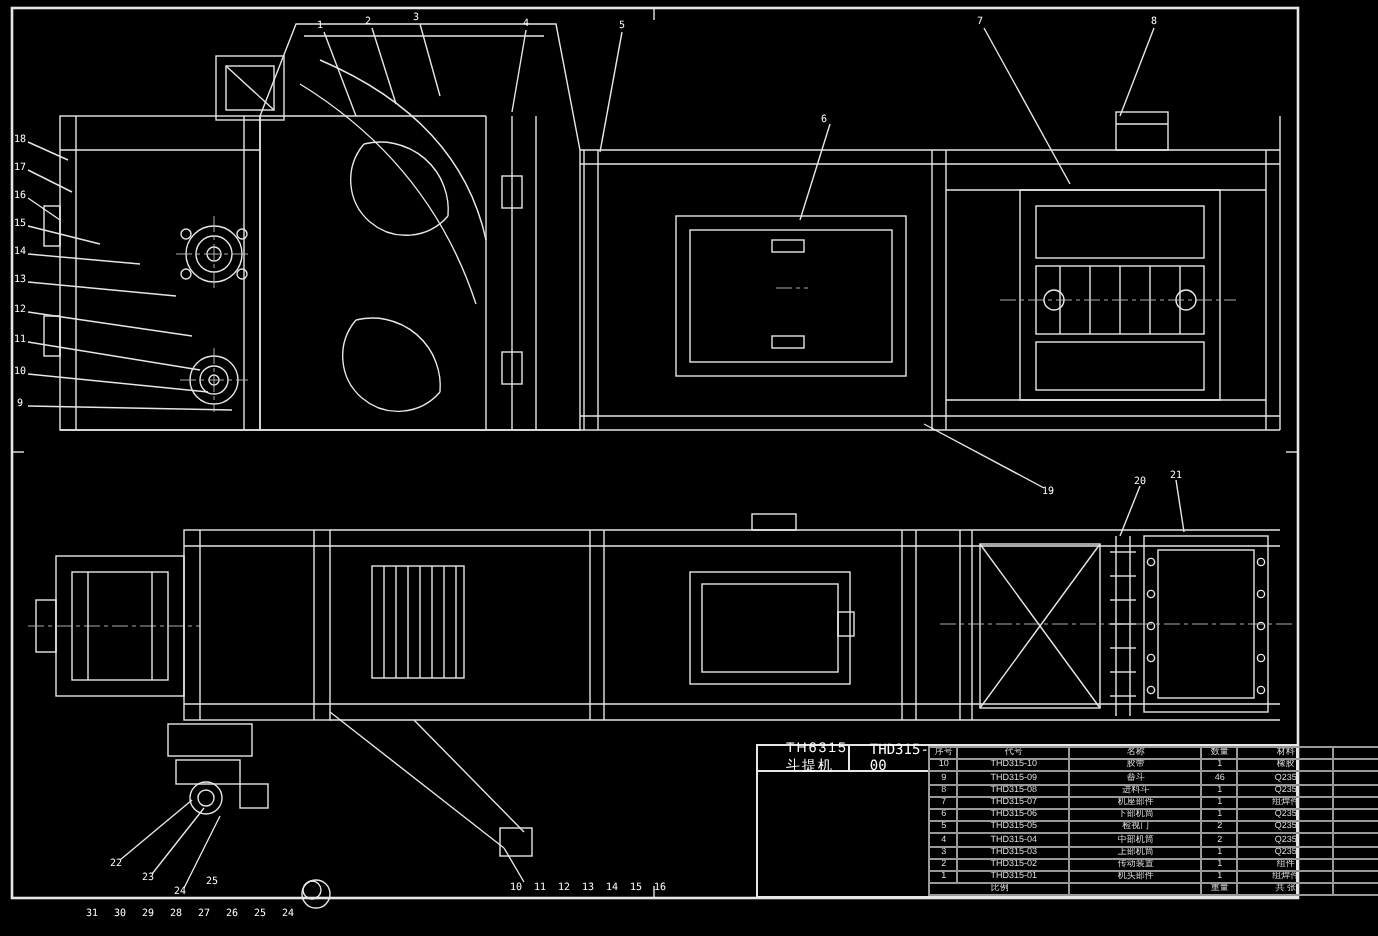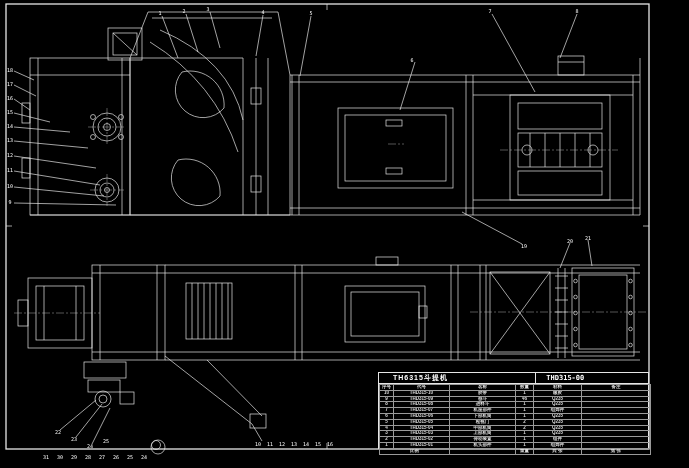--- a/index.html
+++ b/index.html
@@ -7,21 +7,21 @@
           font-family:"Liberation Sans",sans-serif;}
   svg{position:absolute;left:0;top:0;}
   svg line,svg path,svg rect,svg circle,svg polyline{stroke:#e6e6e6;stroke-width:0.7;fill:none;}
   svg .thick{stroke-width:1.3;}
   svg .thin{stroke-width:0.45;stroke:#bdbdbd;}
   svg .cline{stroke-dasharray:8 2 2 2;stroke-width:0.45;stroke:#bdbdbd;}
   .callout-layer{position:absolute;left:0;top:0;width:100%;height:100%;pointer-events:none;}
   .callout{position:absolute;transform:translate(-50%,-50%);font-size:5px;color:#fff;
            font-family:"DejaVu Sans Mono",monospace;white-space:nowrap;}
   .bom{position:absolute;left:378px;top:372px;width:271px;height:77px;background:#000;
-       border:1px solid #e6e6e6;box-sizing:border-box;display:flex;flex-direction:column;font-weight:bold;}
+       border:1px solid #e6e6e6;box-sizing:border-box;display:flex;flex-direction:row;}
   .bom-title-row{display:flex;height:12px;border-bottom:1px solid #e6e6e6;color:#fff;}
   .bom-title-row .t1{flex:1.4;font-size:7px;display:flex;align-items:center;padding-left:14px;
                      border-right:1px solid #e6e6e6;letter-spacing:1px;}
   .bom-title-row .t2{flex:1;font-size:7px;display:flex;align-items:center;padding-left:10px;
                      font-family:"DejaVu Sans Mono",monospace;}
   table.parts{flex:1;width:100%;border-collapse:collapse;table-layout:fixed;color:#ddd;}
   table.parts td{border:0.5px solid #9a9a9a;font-size:4.5px;line-height:4.6px;height:4.8px;
                  padding:0 1px;overflow:hidden;white-space:nowrap;text-align:center;}
 </style>
 </head>

